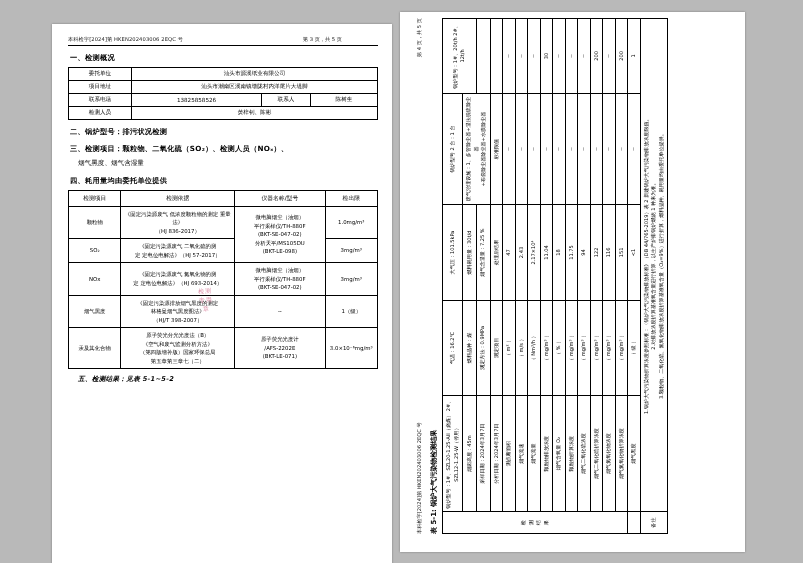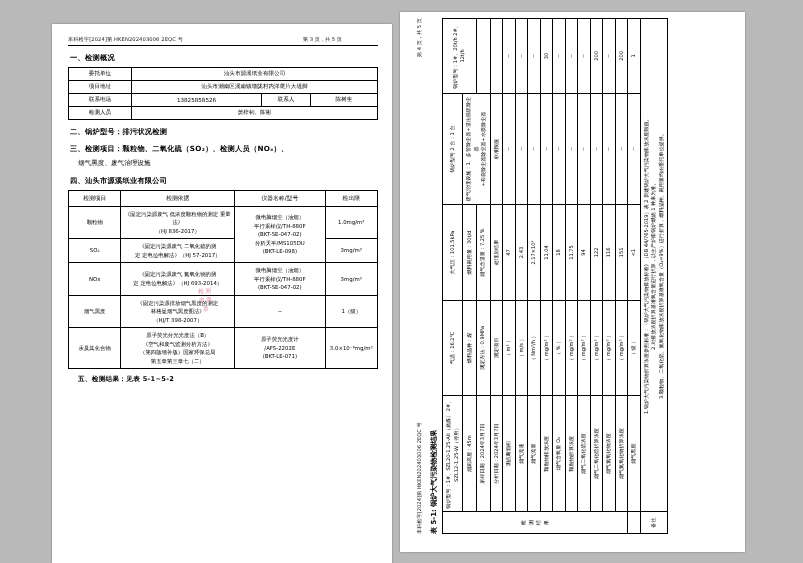--- a/index.html
+++ b/index.html
@@ -32,21 +32,21 @@
   .c{text-align:center;}
   .lbl{width:56px;text-align:center;}
 
   table.t2{border-collapse:collapse;width:100%;margin-top:3px;}
   table.t2 td,table.t2 th{border:.6px solid #000;font-size:5.4px;color:#000;padding:3px 2px;text-align:center;vertical-align:middle;line-height:8.5px;font-weight:normal;}
   table.t2 th{font-size:5.8px;}
   .col1{width:52px;}
   .col2{width:120px;}
   .col3{width:92px;}
   .col4{width:48px;}
-  .res{font-size:6.6px;margin:6px 0 0 10px;}
+  .res{font-size:6.6px;margin:6px 0 0 10px;font-style:italic;}
 
   .stamp{
     position:absolute;left:146px;top:262px;width:20px;height:92px;
     color:#d36a8c;font-size:6px;line-height:9px;text-align:center;
     transform:rotate(-4deg);opacity:.75;letter-spacing:1px;
   }
 
   
   .pr-wrap{position:absolute;left:0;top:0;width:345px;height:540px;overflow:hidden;}
   .rot{
@@ -96,22 +96,22 @@
       </tr>
       <tr>
         <td class="lbl">检测人员</td>
         <td class="c" colspan="3">黄梓钊、陈彬</td>
       </tr>
     </tbody>
       </table>
 
     <div class="sec">二、锅炉型号：排污状况检测</div>
     <div class="sec">三、检测项目：颗粒物、二氧化硫（SO₂）、检测人员（NOₓ）、</div>
-    <div class="sec-body">烟气黑度、废气治理设施</div>
-    <div class="sec">四、汕头市源溪纸业有限公司</div>
+    <div class="sec-body">烟气黑度、烟气含湿量</div>
+    <div class="sec">四、耗用量均由委托单位提供</div>
 
     <table class="t2">
       <tbody>
           <tr>
         <th class="col1">检测项目</th>
         <th class="col2">检测依据</th>
         <th class="col3">仪器名称/型号</th>
         <th class="col4">检出限</th>
       </tr>
       <tr>

